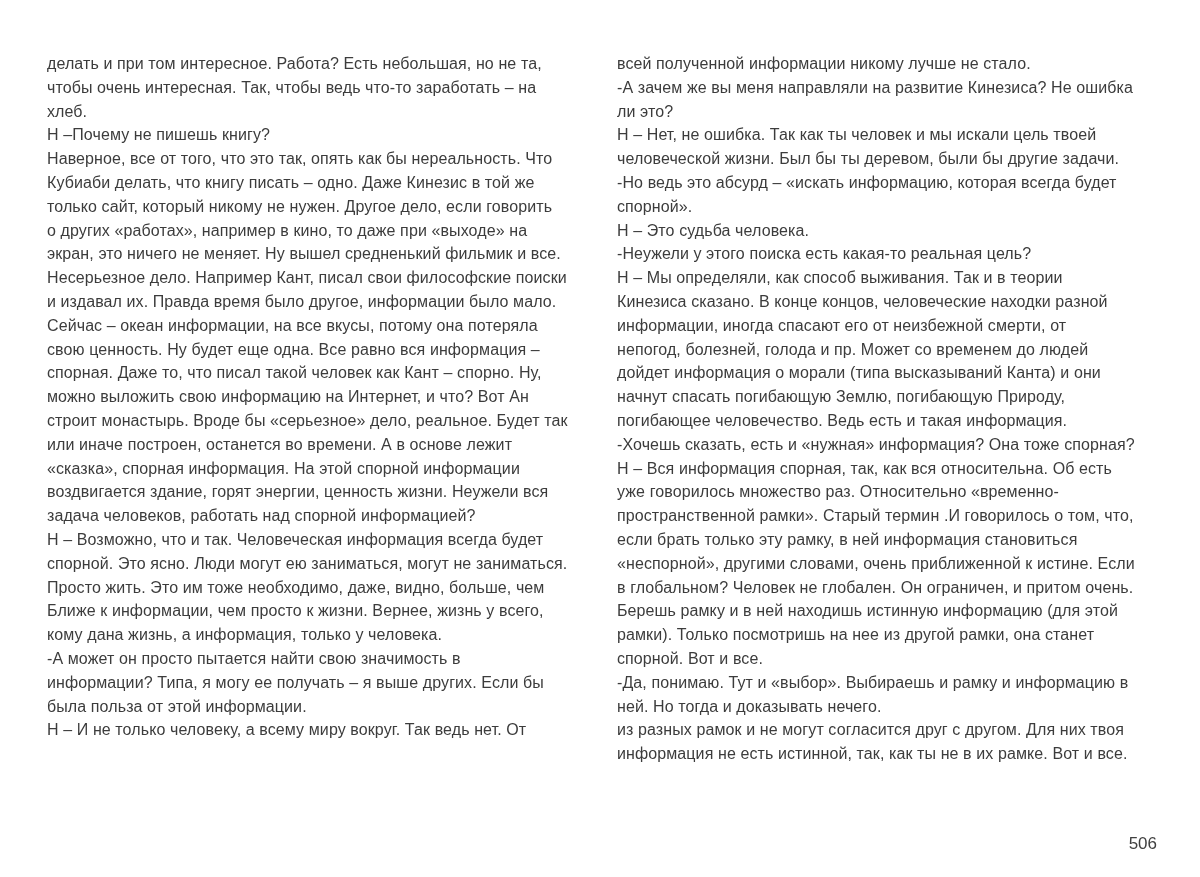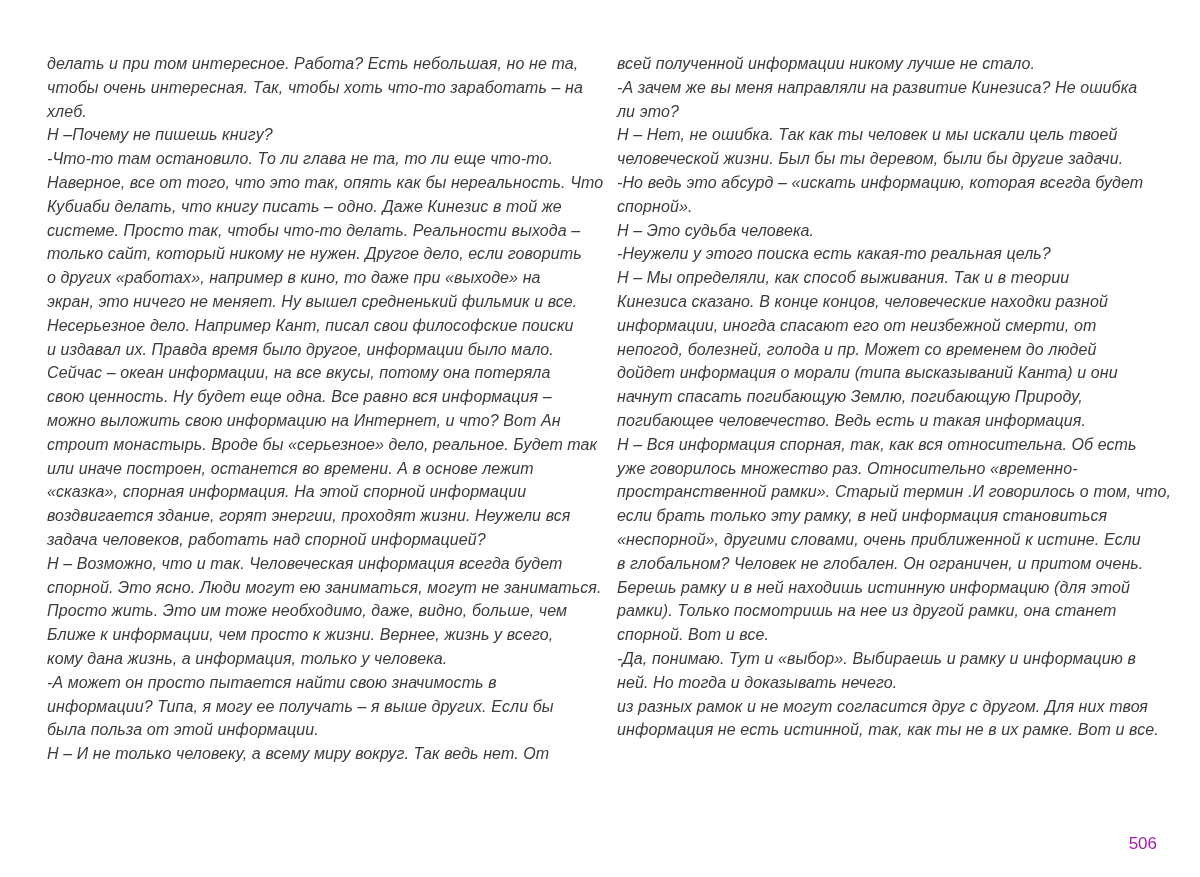--- a/index.html
+++ b/index.html
@@ -20,21 +20,20 @@
     inset: 0;
     background: #ffffff;
   }
   .column {
     position: absolute;
     top: 52px;
     width: 545px;
     font-size: 16px;
     line-height: 23.8px;
     letter-spacing: 0.1px;
-    font-style: italic;
   }
   .column-left  { left: 47px;  }
   .column-right { left: 617px; }
   .line {
     white-space: nowrap;
     height: 23.8px;
   }
   .page-number {
     position: absolute;
     left: 617px;
@@ -44,39 +43,38 @@
     font-size: 17px;
     line-height: 24px;
   }
 </style>
 </head>
 <body>
 
 <div class="page">
   <div class="column column-left">
       <div class="line">делать и при том интересное. Работа? Есть небольшая, но не та,</div>
-      <div class="line">чтобы очень интересная. Так, чтобы хоть что-то заработать – на</div>
+      <div class="line">чтобы очень интересная. Так, чтобы ведь что-то заработать – на</div>
       <div class="line">хлеб.</div>
       <div class="line">Н –Почему не пишешь книгу?</div>
-      <div class="line">-Что-то там остановило. То ли глава не та, то ли еще что-то.</div>
       <div class="line">Наверное, все от того, что это так, опять как бы нереальность. Что</div>
       <div class="line">Кубиаби делать, что книгу писать – одно. Даже Кинезис в той же</div>
-      <div class="line">системе. Просто так, чтобы что-то делать. Реальности выхода –</div>
       <div class="line">только сайт, который никому не нужен. Другое дело, если говорить</div>
       <div class="line">о других «работах», например в кино, то даже при «выходе» на</div>
       <div class="line">экран, это ничего не меняет. Ну вышел средненький фильмик и все.</div>
       <div class="line">Несерьезное дело. Например Кант, писал свои философские поиски</div>
       <div class="line">и издавал их. Правда время было другое, информации было мало.</div>
       <div class="line">Сейчас – океан информации, на все вкусы, потому она потеряла</div>
       <div class="line">свою ценность. Ну будет еще одна. Все равно вся информация –</div>
+      <div class="line">спорная. Даже то, что писал такой человек как Кант – спорно. Ну,</div>
       <div class="line">можно выложить свою информацию на Интернет, и что? Вот Ан</div>
       <div class="line">строит монастырь. Вроде бы «серьезное» дело, реальное. Будет так</div>
       <div class="line">или иначе построен, останется во времени. А в основе лежит</div>
       <div class="line">«сказка», спорная информация. На этой спорной информации</div>
-      <div class="line">воздвигается здание, горят энергии, проходят жизни. Неужели вся</div>
+      <div class="line">воздвигается здание, горят энергии, ценность жизни. Неужели вся</div>
       <div class="line">задача человеков, работать над спорной информацией?</div>
       <div class="line">Н – Возможно, что и так. Человеческая информация всегда будет</div>
       <div class="line">спорной. Это ясно. Люди могут ею заниматься, могут не заниматься.</div>
       <div class="line">Просто жить. Это им тоже необходимо, даже, видно, больше, чем</div>
       <div class="line">Ближе к информации, чем просто к жизни. Вернее, жизнь у всего,</div>
       <div class="line">кому дана жизнь, а информация, только у человека.</div>
       <div class="line">-А может он просто пытается найти свою значимость в</div>
       <div class="line">информации? Типа, я могу ее получать – я выше других. Если бы</div>
       <div class="line">была польза от этой информации.</div>
       <div class="line">Н – И не только человеку, а всему миру вокруг. Так ведь нет. От</div>
@@ -92,29 +90,30 @@
       <div class="line">спорной».</div>
       <div class="line">Н – Это судьба человека.</div>
       <div class="line">-Неужели у этого поиска есть какая-то реальная цель?</div>
       <div class="line">Н – Мы определяли, как способ выживания. Так и в теории</div>
       <div class="line">Кинезиса сказано. В конце концов, человеческие находки разной</div>
       <div class="line">информации, иногда спасают его от неизбежной смерти, от</div>
       <div class="line">непогод, болезней, голода и пр. Может со временем до людей</div>
       <div class="line">дойдет информация о морали (типа высказываний Канта) и они</div>
       <div class="line">начнут спасать погибающую Землю, погибающую Природу,</div>
       <div class="line">погибающее человечество. Ведь есть и такая информация.</div>
+      <div class="line">-Хочешь сказать, есть и «нужная» информация? Она тоже спорная?</div>
       <div class="line">Н – Вся информация спорная, так, как вся относительна. Об есть</div>
       <div class="line">уже говорилось множество раз. Относительно «временно-</div>
       <div class="line">пространственной рамки». Старый термин .И говорилось о том, что,</div>
       <div class="line">если брать только эту рамку, в ней информация становиться</div>
       <div class="line">«неспорной», другими словами, очень приближенной к истине. Если</div>
       <div class="line">в глобальном? Человек не глобален. Он ограничен, и притом очень.</div>
       <div class="line">Берешь рамку и в ней находишь истинную информацию (для этой</div>
       <div class="line">рамки). Только посмотришь на нее из другой рамки, она станет</div>
       <div class="line">спорной. Вот и все.</div>
       <div class="line">-Да, понимаю. Тут и «выбор». Выбираешь и рамку и информацию в</div>
       <div class="line">ней. Но тогда и доказывать нечего.</div>
       <div class="line">из разных рамок и не могут согласится друг с другом. Для них твоя</div>
       <div class="line">информация не есть истинной, так, как ты не в их рамке. Вот и все.</div>
     </div>
 
-  <div class="page-number" style="color: #a21caf;">506</div>
+  <div class="page-number" style="color: #404040;">506</div>
 </div>
 
 </body></html>

